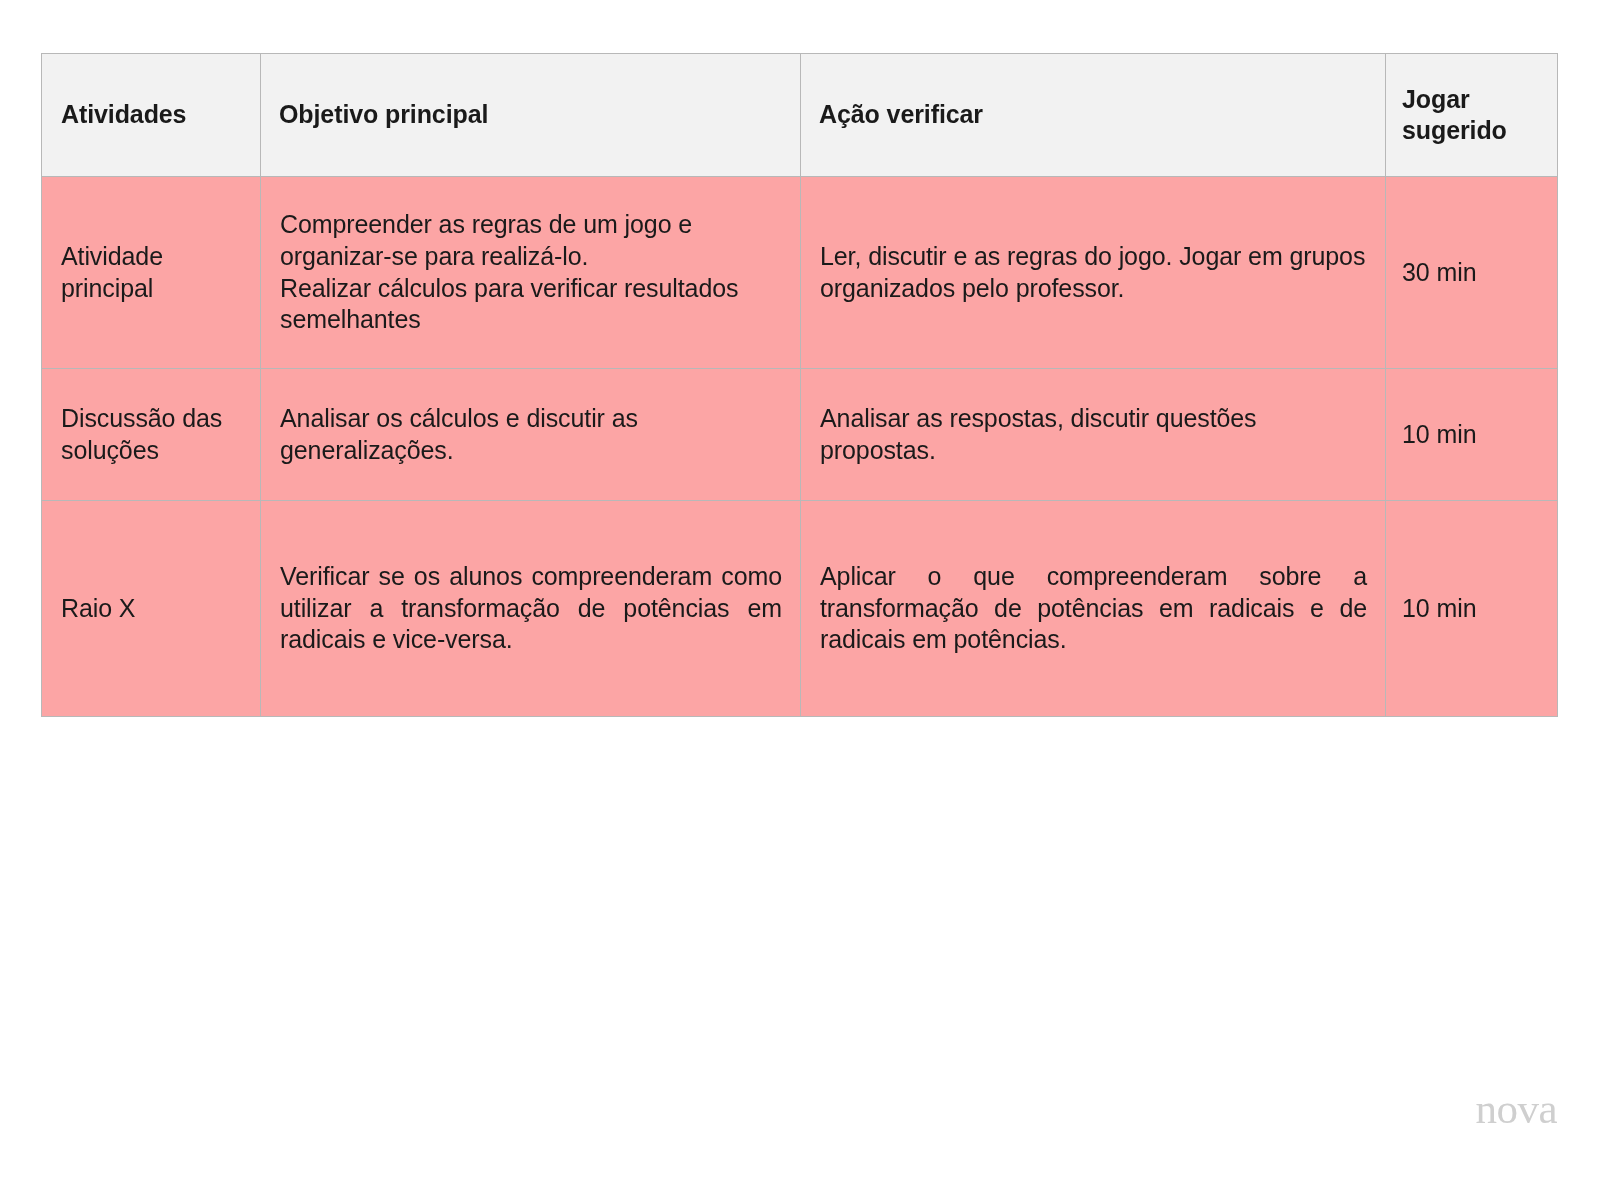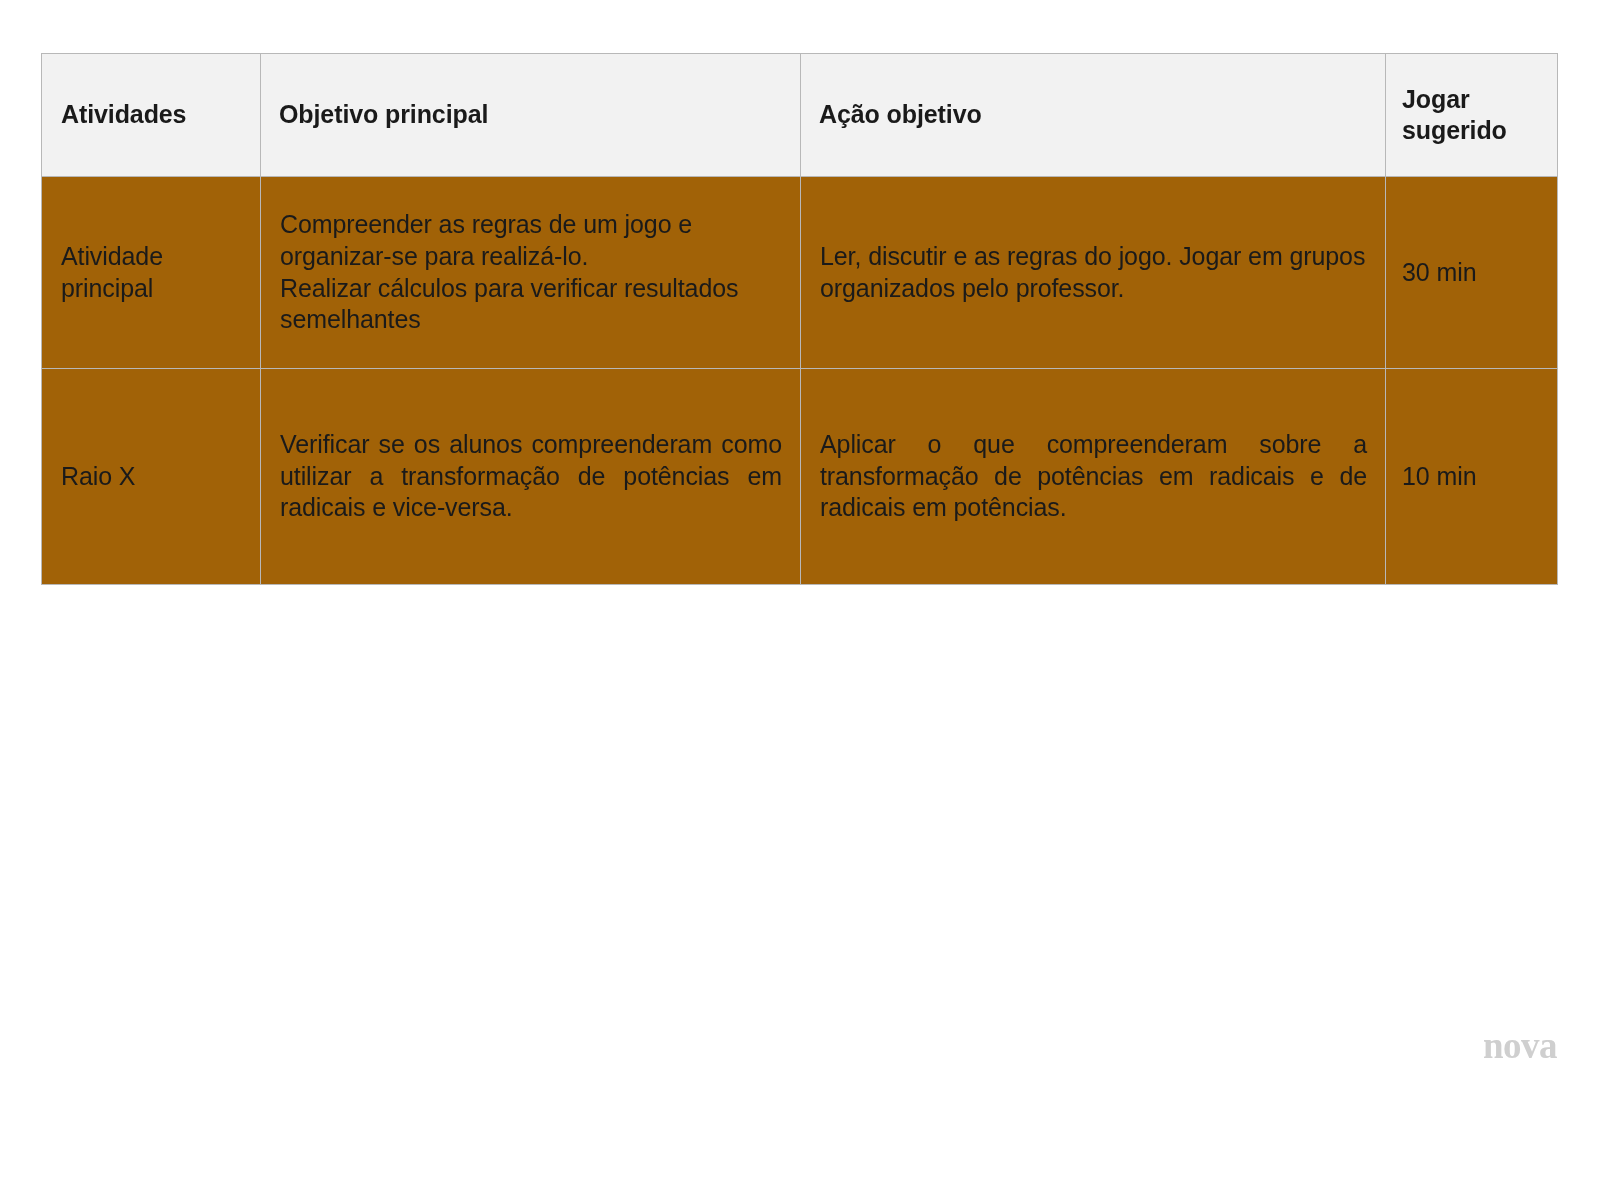--- a/index.html
+++ b/index.html
@@ -31,21 +31,21 @@
     position: absolute;
     left: 41px;
     top: 53px;
     width: 1516px;
   }
 
   table.activities {
     width: 1516px;
     border-collapse: collapse;
     table-layout: fixed;
-    background: #a16207;
+    background: #fca5a5;
   }
 
   table.activities th,
   table.activities td {
     border: 1px solid #b8b8b8;
     vertical-align: middle;
     padding: 0;
   }
 
   
@@ -92,26 +92,26 @@
   tr.row-2 td { height: 131px; }
   tr.row-3 td { height: 133px; }
   tr.row-4 td { height: 215px; }
 
   .linebreak { display: block; }
 
   
   .logo {
     position: absolute;
     right: 43px;
-    top: 1028px;
+    top: 1088px;
     width: 210px;
     text-align: right;
     font-family: "Liberation Serif", serif;
-    font-weight: bold;
-    font-size: 37px;
+    font-weight: normal;
+    font-size: 43px;
     line-height: 0.96;
     color: #cfcfcf;
     letter-spacing: -0.5px;
     user-select: none;
   }
   .logo .logo-line { display: block; }
 </style>
 </head>
 <body>
 
@@ -128,21 +128,21 @@
 
       <thead>
         <tr>
           <th class="col-activity">
             <div class="th-inner">Atividades</div>
           </th>
           <th class="col-objective">
             <div class="th-inner">Objetivo principal</div>
           </th>
           <th class="col-action">
-            <div class="th-inner">Ação objetivo</div>
+            <div class="th-inner">Ação verificar</div>
           </th>
           <th class="col-time">
             <div class="th-inner">
               <span class="linebreak">Jogar</span>
               <span class="linebreak">sugerido</span>
             </div>
           </th>
         </tr>
       </thead>
 
@@ -163,20 +163,34 @@
             </div>
           </td>
           <td class="col-action">
             <div class="cell">Ler, discutir e as regras do jogo. Jogar em grupos organizados pelo professor.</div>
           </td>
           <td class="col-time">
             <div class="cell">30 min</div>
           </td>
         </tr>
 
+        <tr class="row-2">
+          <td class="col-activity">
+            <div class="cell">Discussão das soluções</div>
+          </td>
+          <td class="col-objective">
+            <div class="cell">Analisar os cálculos e discutir as generalizações.</div>
+          </td>
+          <td class="col-action">
+            <div class="cell">Analisar as respostas, discutir questões propostas.</div>
+          </td>
+          <td class="col-time">
+            <div class="cell">10 min</div>
+          </td>
+        </tr>
 
 
         <tr class="row-4">
           <td class="col-activity">
             <div class="cell">Raio X</div>
           </td>
           <td class="col-objective">
             <div class="cell justify">Verificar se os alunos compreenderam como utilizar a transformação de potências em radicais e vice-versa.</div>
           </td>
           <td class="col-action">

